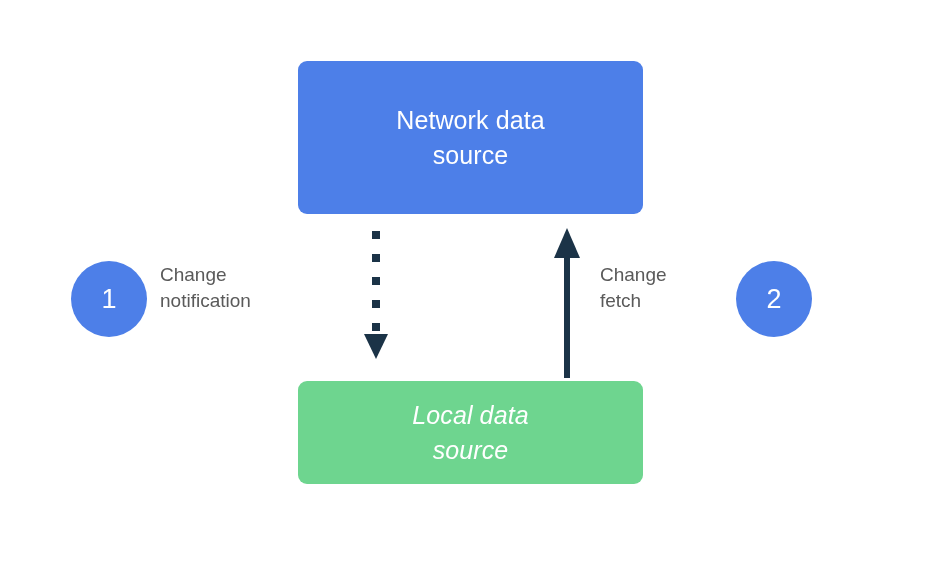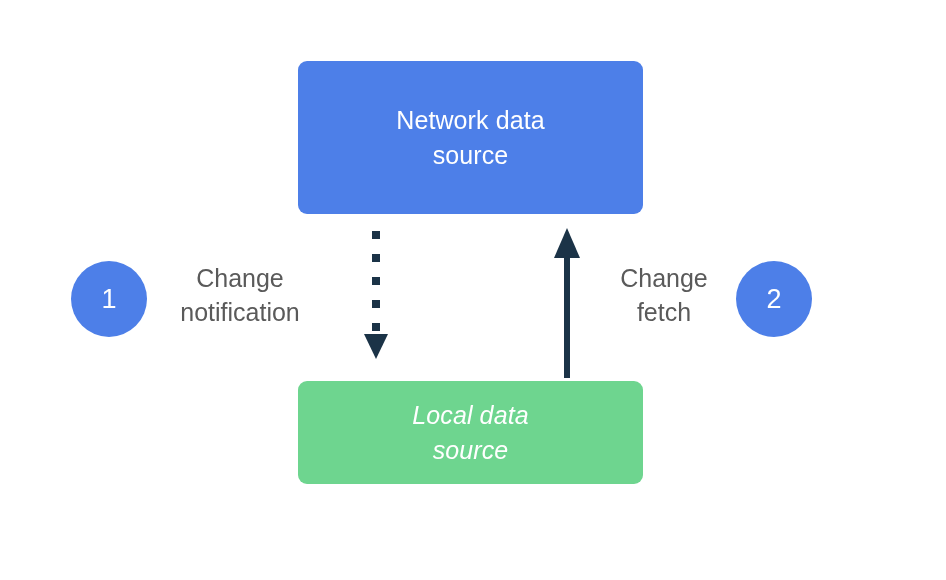--- a/index.html
+++ b/index.html
@@ -68,23 +68,23 @@
     font-size: 27px;
     line-height: 1;
   }
   #step-circle-1 { left: 71px;  top: 261px; }
   #step-circle-2 { left: 736px; top: 261px; }
 
   
   .edge-label {
     position: absolute;
     color: #5a5a5a;
-    font-size: 25px;
+    font-size: 19px;
     line-height: 1.35;
-    text-align: center;
+    text-align: left;
     white-space: pre-line;
   }
   #label-change-notification {
     left: 160px;
     top: 262px;
     width: 160px;
   }
   #label-change-fetch {
     left: 600px;
     top: 262px;

